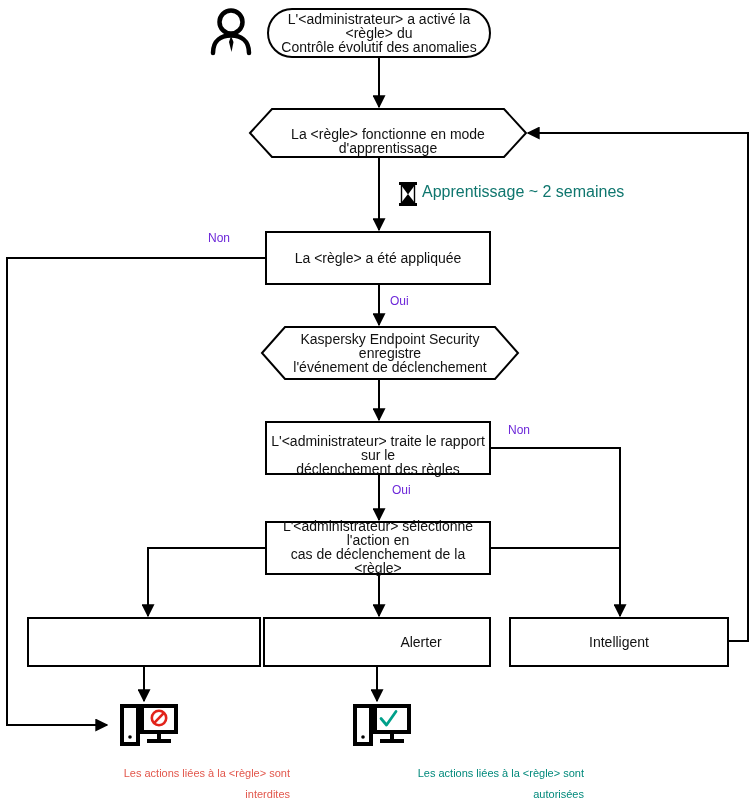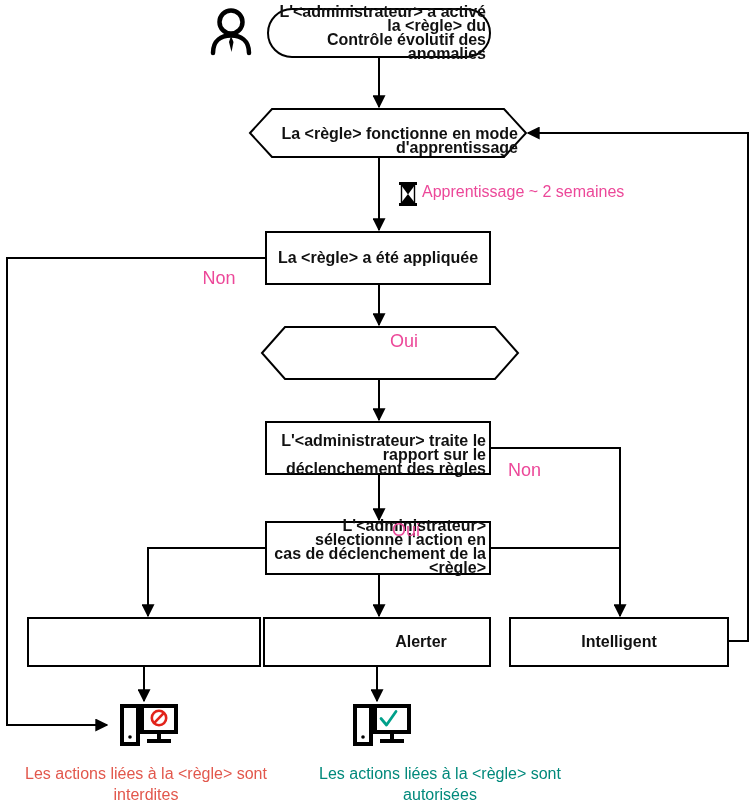--- a/index.html
+++ b/index.html
@@ -20,50 +20,48 @@
     left: 0;
     top: 0;
     width: 753px;
     height: 812px;
   }
   .node-text {
     position: absolute;
     display: flex;
     align-items: center;
     justify-content: center;
-    text-align: right;
+    text-align: center;
     color: #111111;
-    font-size: 16px;
+    font-size: 14px;
     line-height: 14px;
     pointer-events: none;
     white-space: pre-line;
-    font-weight: bold;
   }
   .edge-label {
     position: absolute;
-    color: #ec4899;
-    font-size: 18px;
+    color: #6d28d9;
+    font-size: 12px;
     line-height: 16px;
     text-align: center;
-    margin-top: 40px;
   }
   .caption {
     position: absolute;
-    text-align: center;
-    font-size: 16px;
+    text-align: right;
+    font-size: 11px;
     line-height: 21px;
     white-space: pre-line;
   }
   .learn-label {
     position: absolute;
     display: flex;
     align-items: center;
     gap: 6px;
     font-size: 16px;
-    color: #ec4899;
+    color: #0f766e;
   }
 </style>
 </head>
 <body>
 
 <div id="canvas">
 
   <svg id="flow-svg" viewBox="0 0 753 812" xmlns="http://www.w3.org/2000/svg">
     <defs>
       <marker id="arrow" viewBox="0 0 10 10" refX="9" refY="5" markerWidth="6.5" markerHeight="6.5" orient="auto-start-reverse">
@@ -153,20 +151,22 @@
     </g>
   </svg>
 
   <div class="node-text" style="left:272px; top:9px; width:214px; height:48px;">L'&lt;administrateur&gt; a activé la &lt;règle&gt; du
 Contrôle évolutif des anomalies</div>
 
   <div class="node-text" style="left:258px; top:109px; width:260px; height:64px;">La &lt;règle&gt; fonctionne en mode d'apprentissage</div>
 
   <div class="node-text" style="left:270px; top:232px; width:216px; height:52px;">La &lt;règle&gt; a été appliquée</div>
 
+  <div class="node-text" style="left:270px; top:327px; width:240px; height:52px;">Kaspersky Endpoint Security enregistre
+l'événement de déclenchement</div>
 
   <div class="node-text" style="left:270px; top:422px; width:216px; height:65px;">L'&lt;administrateur&gt; traite le rapport sur le
 déclenchement des règles</div>
 
   <div class="node-text" style="left:270px; top:522px; width:216px; height:49px;">L'&lt;administrateur&gt; sélectionne l'action en
 cas de déclenchement de la &lt;règle&gt;</div>
 
 
   <div class="node-text" style="left:264px; top:618px; width:226px; height:48px;margin-left:44px;">Alerter</div>
 

